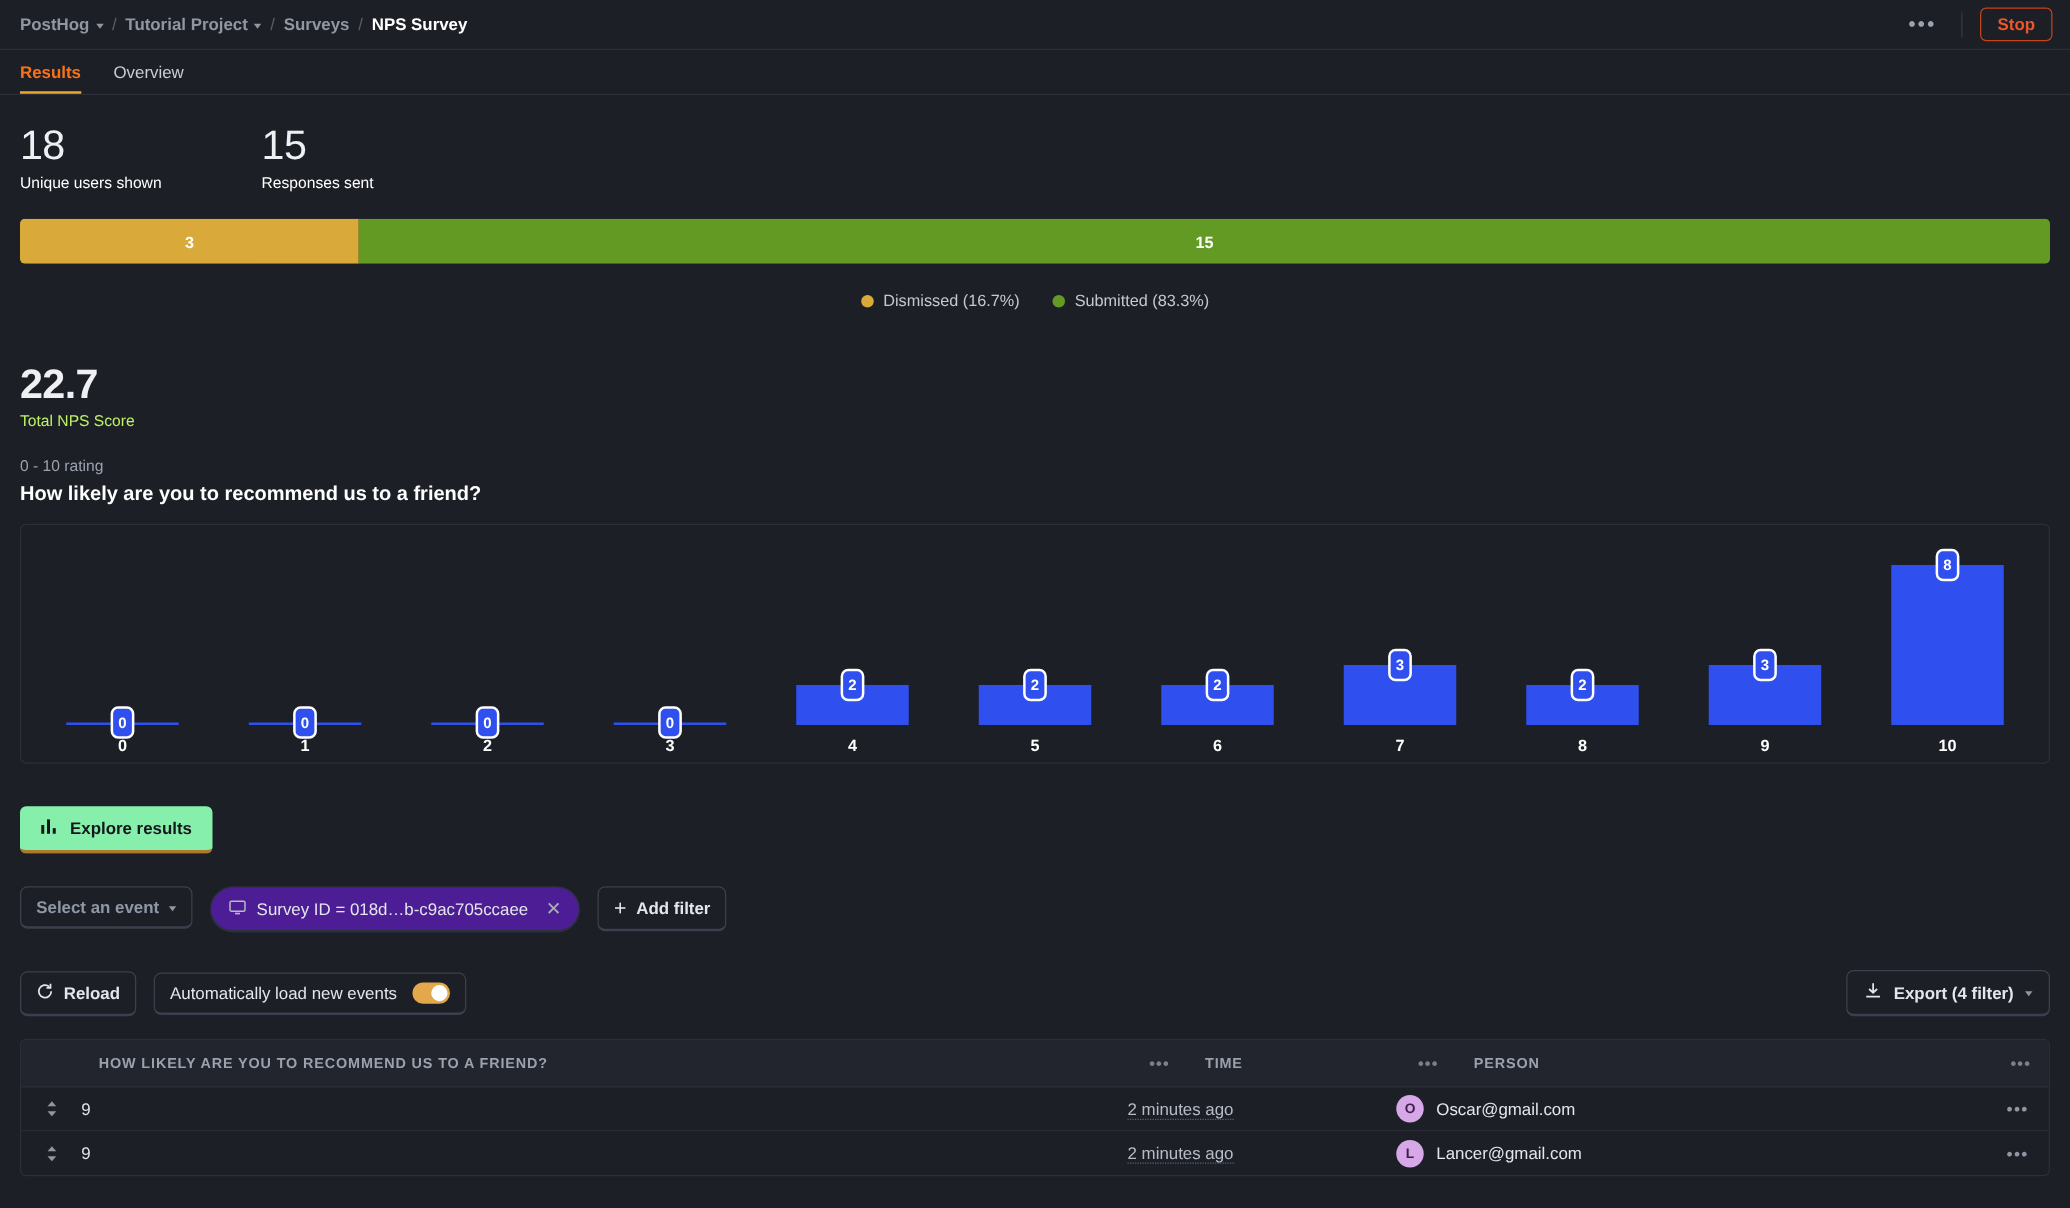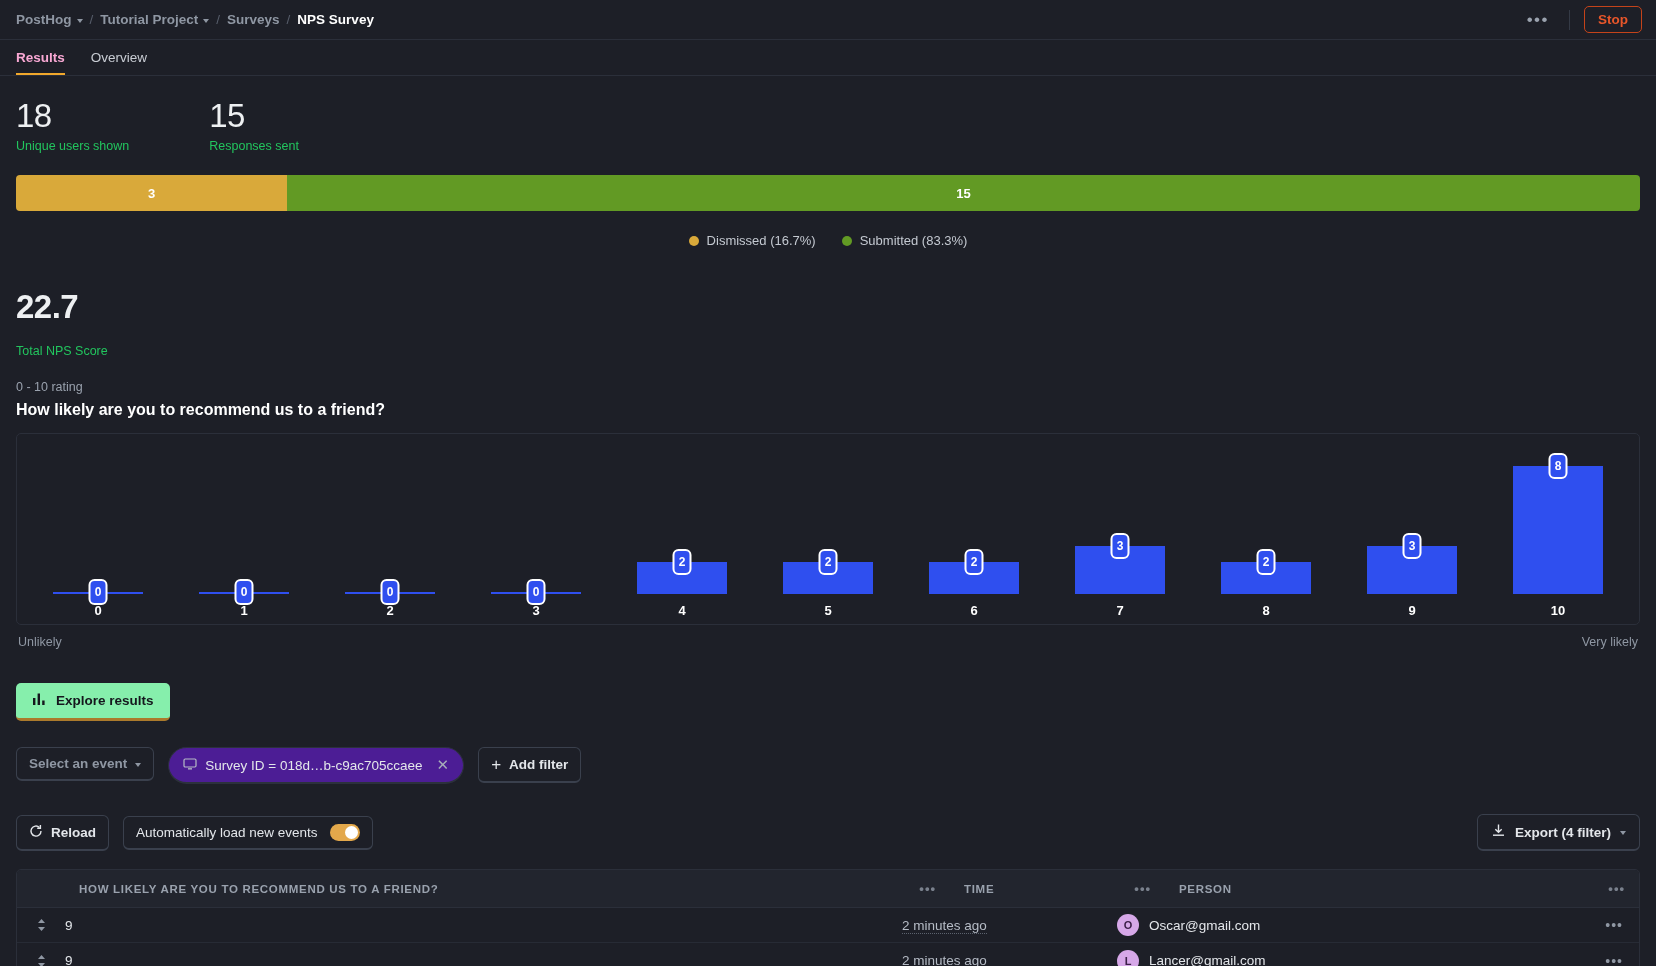--- a/index.html
+++ b/index.html
@@ -38,46 +38,46 @@
 
   
   .tabs {
     height: 36px; display: flex; align-items: flex-end; gap: 26px;
     padding: 0 16px; border-bottom: 1px solid #2b2f3a;
   }
   .tab {
     font-size: 13.5px; color: #c9cdd4; padding-bottom: 8px;
     border-bottom: 2px solid transparent;
   }
-  .tab.sel { color: #f9a8d4; font-weight: 700; border-bottom-color: #f1a82c; }
+  .tab.sel { color: #f97316; font-weight: 700; border-bottom-color: #f1a82c; }
 
   
   .content { padding: 0 16px; }
 
   .stats { display: flex; gap: 80px; padding-top: 22px; }
   .stat-num { font-size: 33px; font-weight: 400; letter-spacing: -0.5px; line-height: 1.1; }
-  .stat-lbl { font-size: 12.5px; color: #22c55e; margin-top: 5px; }
+  .stat-lbl { font-size: 12.5px; color: #ffffff; margin-top: 5px; }
 
   .progress {
     display: flex; height: 36px; border-radius: 4px; overflow: hidden; margin-top: 22px;
   }
   .seg {
     display: flex; align-items: center; justify-content: center;
     font-size: 13px; font-weight: 700; color: #ffffff;
   }
   .seg.dismissed { background: #d9a93a; color: #fff; }
   .seg.submitted { background: #629a24; }
 
   .legend { display: flex; justify-content: center; gap: 26px; margin-top: 22px; font-size: 13px; color: #c4c9d1; }
   .legend-item { display: flex; align-items: center; gap: 8px; }
   .dot { width: 10px; height: 10px; border-radius: 50%; }
 
   .nps { margin-top: 40px; }
   .nps-num { font-size: 33px; font-weight: 700; letter-spacing: -0.5px; }
-  .nps-lbl { font-size: 12.5px; color: #22c55e; margin-top: 18px; }
+  .nps-lbl { font-size: 12.5px; color: #bef264; margin-top: 4px; }
   .rating-lbl { font-size: 12.5px; color: #9aa2ae; margin-top: 22px; }
   .question { font-size: 16px; font-weight: 700; color: #fff; margin-top: 7px; }
 
   
   .chart-card {
     margin-top: 14px; border: 1px solid #2b2f3a; border-radius: 5px;
     background: #1d1f27; padding: 10px 8px 0 8px; height: 192px;
     display: flex; align-items: flex-end;
   }
   .bars { display: flex; width: 100%; height: 100%; align-items: flex-end; }
@@ -329,24 +329,20 @@
           <div class="axis-lbl">9</div>
         </div>
         <div class="bar-col">
           <div class="bar-wrap">
             <div class="bar" style="background: rgb(47, 79, 239); height: 128px;"></div>
             <div class="badge" style="background: rgb(47, 79, 239); bottom: 115px;">8</div>
           </div>
           <div class="axis-lbl">10</div>
         </div>
       </div>
-  </div>
-  <div class="likely-row">
-    <span>Unlikely</span>
-    <span>Very likely</span>
   </div>
 
   
   <button class="explore-btn">
     <span>
       <svg width="14" height="14" viewBox="0 0 14 14">
         <rect x="1" y="6" width="2.4" height="7" fill="#15171d"></rect>
         <rect x="5.6" y="1.5" width="2.4" height="11.5" fill="#15171d"></rect>
         <rect x="10.2" y="8.5" width="2.4" height="4.5" fill="#15171d"></rect>
       </svg>

